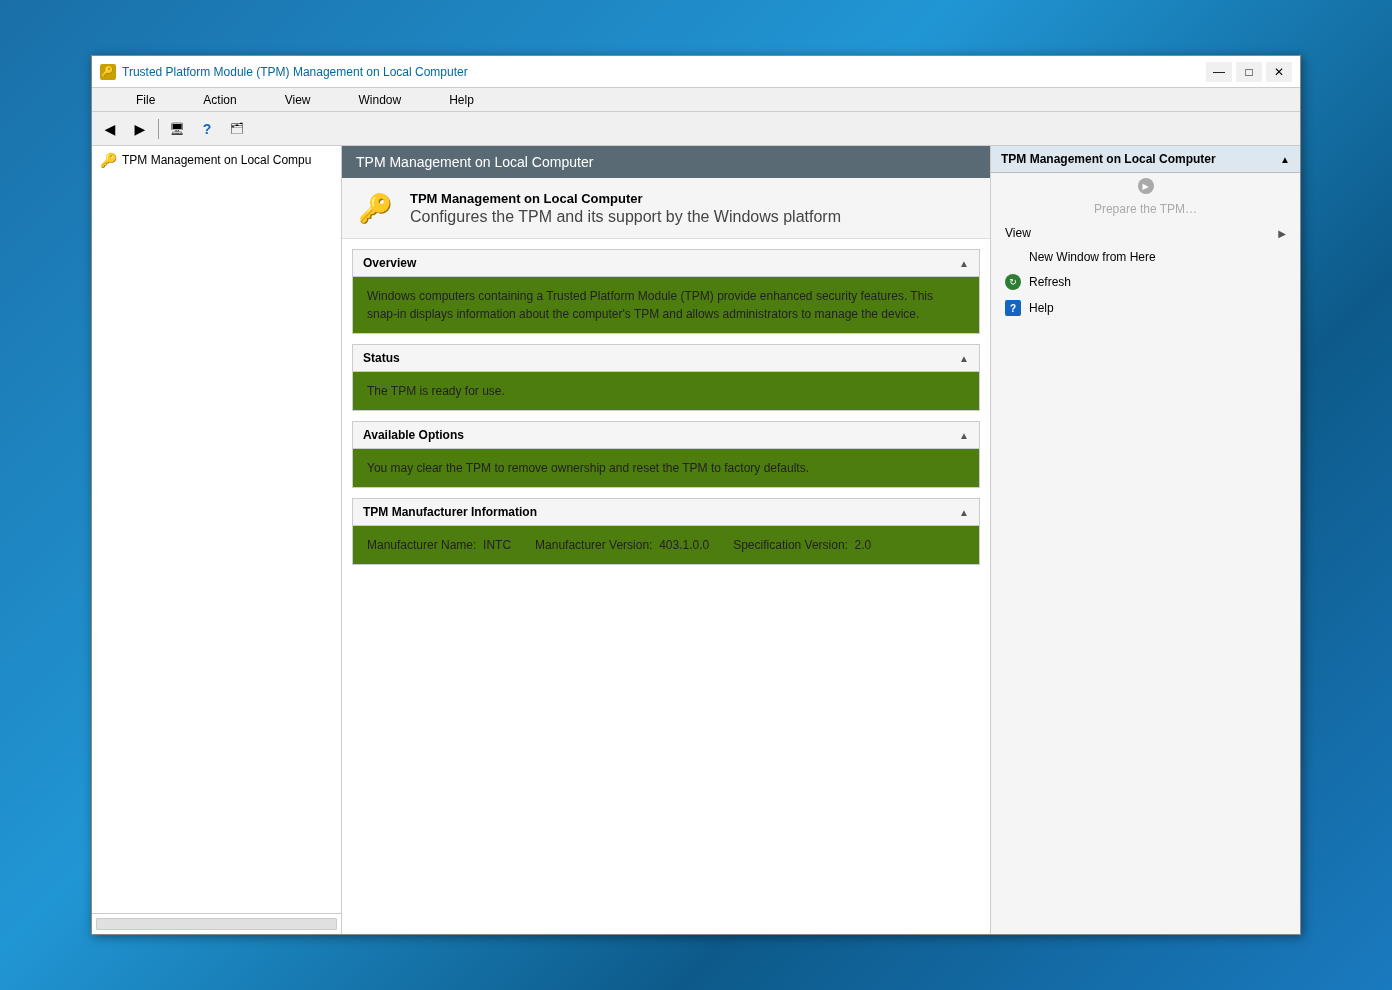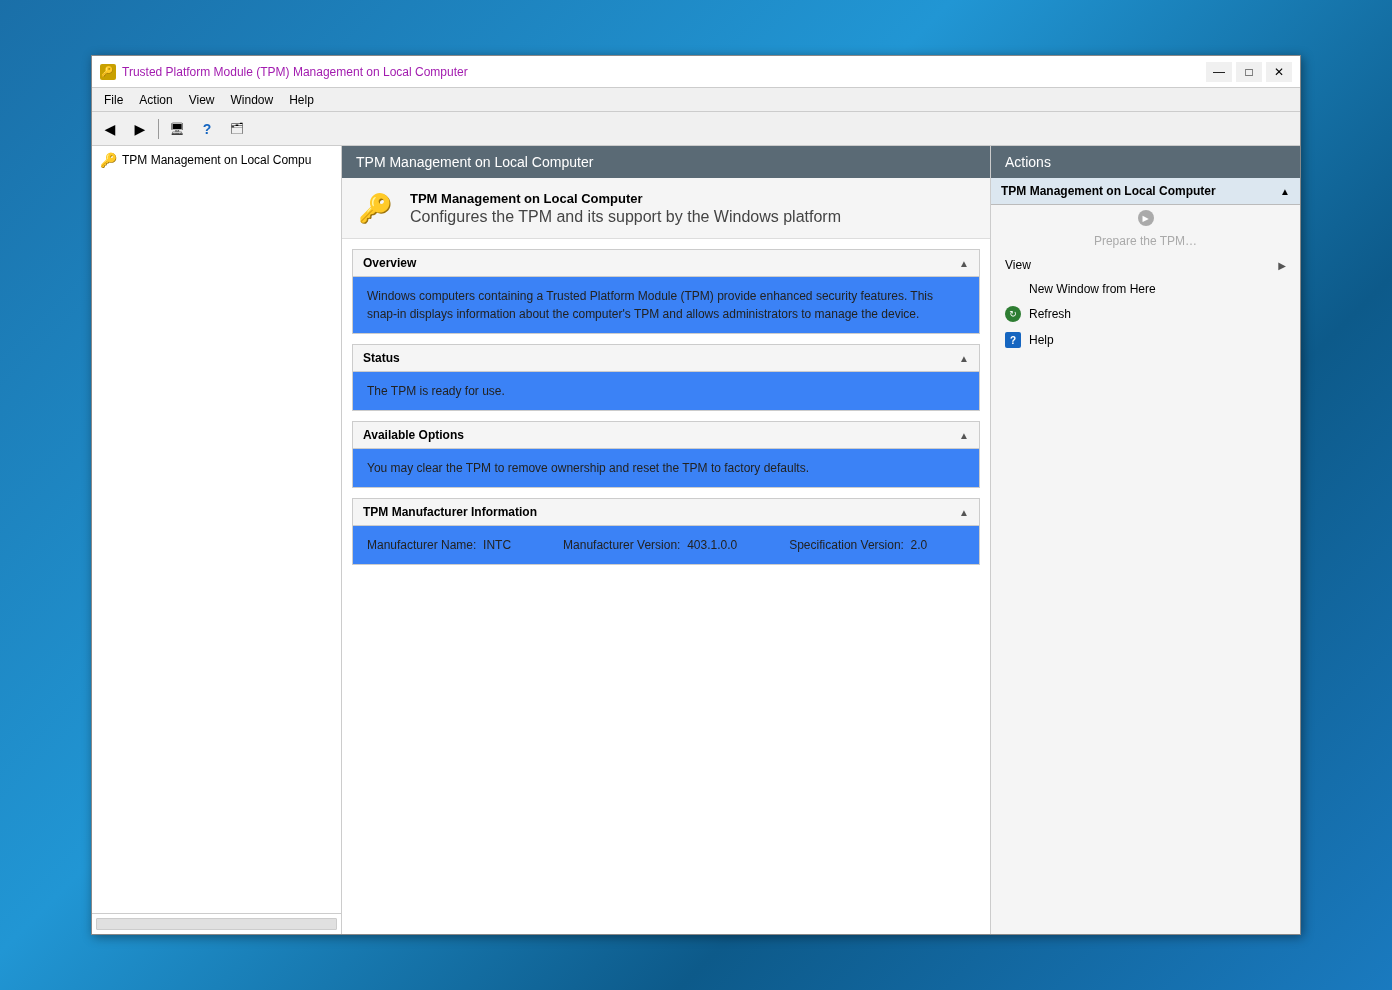--- a/index.html
+++ b/index.html
@@ -41,21 +41,21 @@
       height: 16px;
       background: #c8a000;
       border-radius: 2px;
       display: flex;
       align-items: center;
       justify-content: center;
       font-size: 10px;
     }
     .title-text {
       font-size: 12px;
-      color: #a21caf;
+      color: #0369a1;
     }
     .title-bar-controls {
       display: flex;
       gap: 4px;
     }
     .title-btn {
       width: 26px;
       height: 20px;
       border: none;
       background: #f0f0f0;
@@ -75,20 +75,21 @@
       border-bottom: 1px solid #ccc;
       gap: 0;
     }
     .menu-item {
       padding: 2px 8px;
       cursor: pointer;
       font-size: 12px;
       height: 100%;
       display: flex;
       align-items: center;
+      margin-left: 32px;
     }
     .toolbar {
       background: #f0f0f0;
       height: 34px;
       display: flex;
       align-items: center;
       padding: 0 4px;
       border-bottom: 1px solid #ccc;
       gap: 2px;
     }
@@ -189,21 +190,21 @@
       font-weight: 600;
     }
     .intro-desc {
       font-size: 16px;
       color: #444;
       margin-top: 2px;
     }
     .section {
       border: 1px solid #ccc;
       margin: 10px 10px 0 10px;
-      background: #3b82f6;
+      background: #4d7c0f;
     }
     .section:last-child { margin-bottom: 18px; }
     .section-header {
       background: #f5f5f5;
       padding: 6px 10px;
       display: flex;
       align-items: center;
       justify-content: space-between;
       border-bottom: 1px solid #ccc;
       font-weight: bold;
@@ -214,21 +215,21 @@
       color: #555;
     }
     .section-body {
       padding: 10px 14px;
       font-size: 12px;
       color: #222;
       line-height: 1.5;
     }
     .manufacturer-row {
       display: flex;
-      gap: 52px;
+      gap: 24px;
       font-size: 12px;
     }
     .actions-panel {
       width: 310px;
       background: #f5f5f5;
       border-left: 1px solid #ccc;
       display: flex;
       flex-direction: column;
       overflow-y: auto;
     }
@@ -426,21 +427,20 @@
             <span>
               <span>Specification Version:</span>&nbsp;
               <span>2.0</span>
             </span>
           </div>
         </div>
       </div>
     </div>
 
     <div class="actions-panel">
-      <div class="actions-header">Actions</div>
 
       <div class="actions-group-header">
         <span>TPM Management on Local Computer</span>
         <span class="actions-group-chevron">▲</span>
       </div>
 
       <div class="action-item disabled">
         <div class="action-arrow" style="background:#aaa;"></div>
         <span>Prepare the TPM…</span>
       </div>

